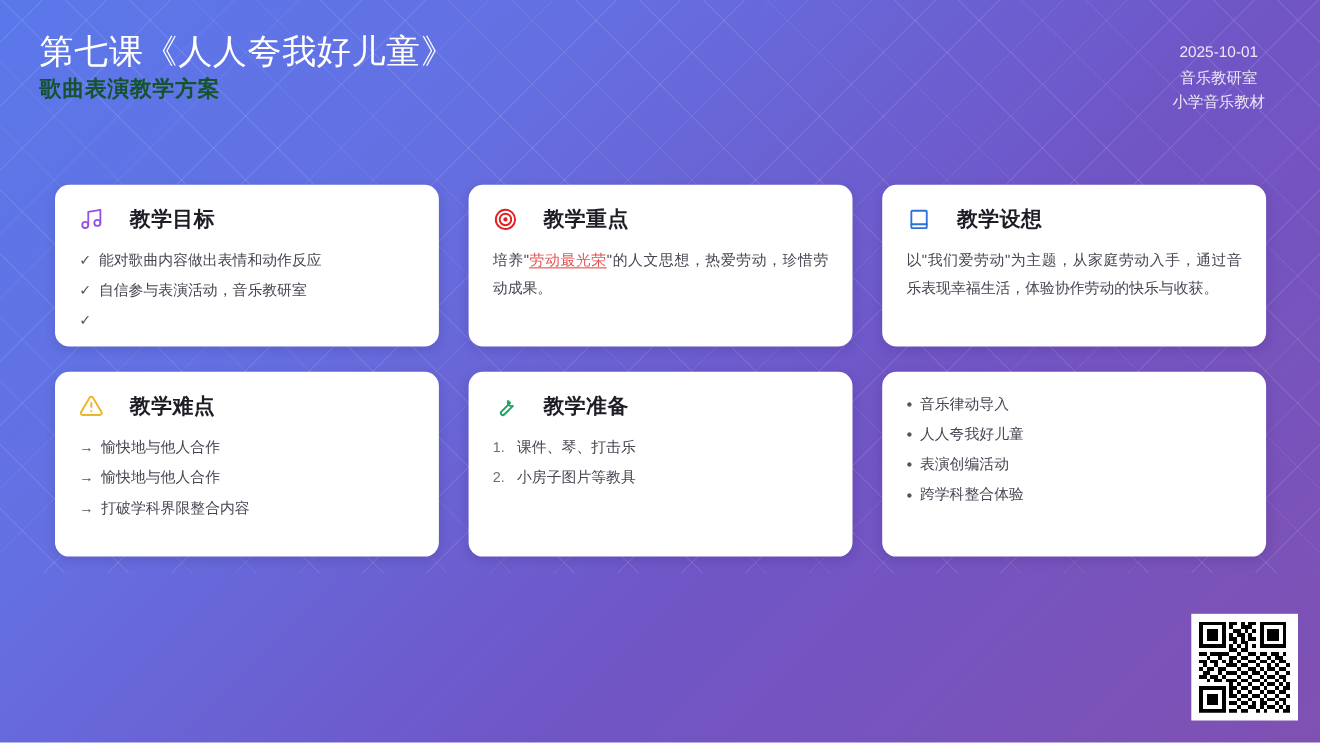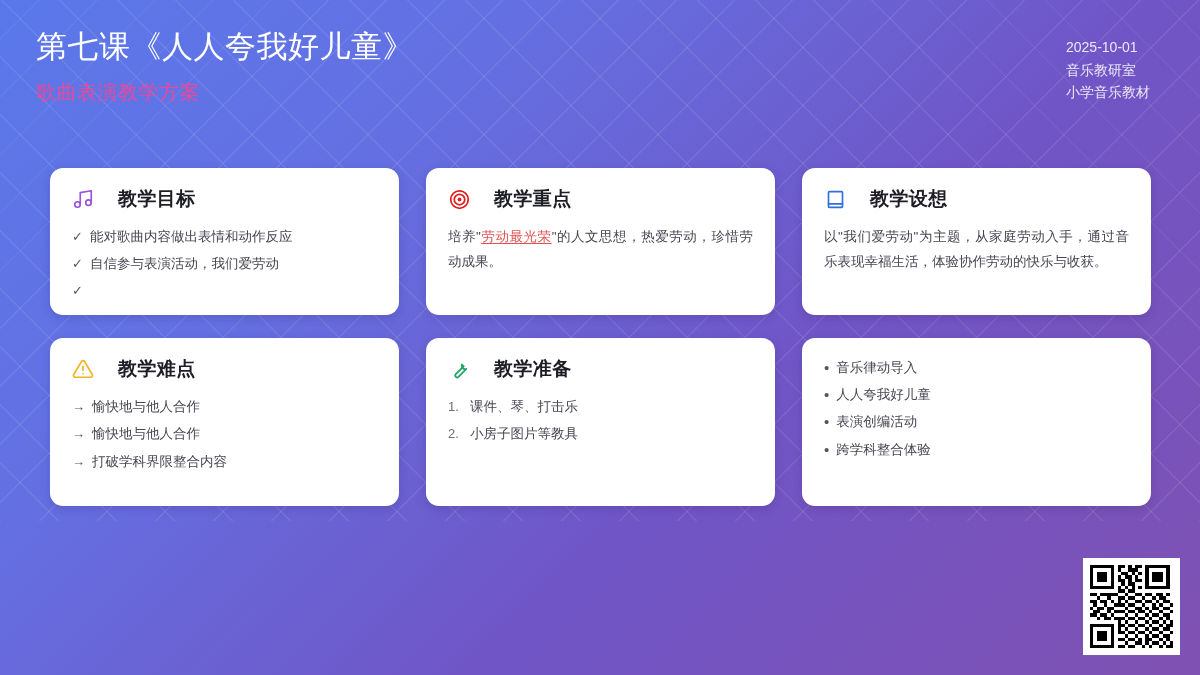--- a/index.html
+++ b/index.html
@@ -58,29 +58,28 @@
   .main-title {
     color: #ffffff;
     font-size: 31px;
     font-weight: 400;
     letter-spacing: 0.5px;
     line-height: 1.25;
     white-space: nowrap;
   }
 
   .sub-title {
-    color: #ec4899;
+    color: #14532d;
     font-size: 20px;
-    font-weight: 400;
-    margin-top: 12px;
+    font-weight: 700;
     letter-spacing: 0.5px;
   }
 
   .meta-block {
-    text-align: left;
+    text-align: center;
     color: #ebe8f7;
     font-size: 14px;
     line-height: 1.62;
     padding-top: 8px;
   }
   .meta-line { display: block; white-space: nowrap; }
 
   
   .grid {
     position: absolute;
@@ -219,21 +218,21 @@
         </span>
         <span class="card-title">教学目标</span>
       </div>
       <div class="card-body">
         <div class="line">
           <span class="marker">✓</span>
           <span>能对歌曲内容做出表情和动作反应</span>
         </div>
         <div class="line">
           <span class="marker">✓</span>
-          <span>自信参与表演活动，我们爱劳动</span>
+          <span>自信参与表演活动，音乐教研室</span>
         </div>
         <div class="line">
           <span class="marker">✓</span>
         </div>
       </div>
     </div>
 
     <div class="card">
       <div class="card-head">
         <span class="card-icon">

